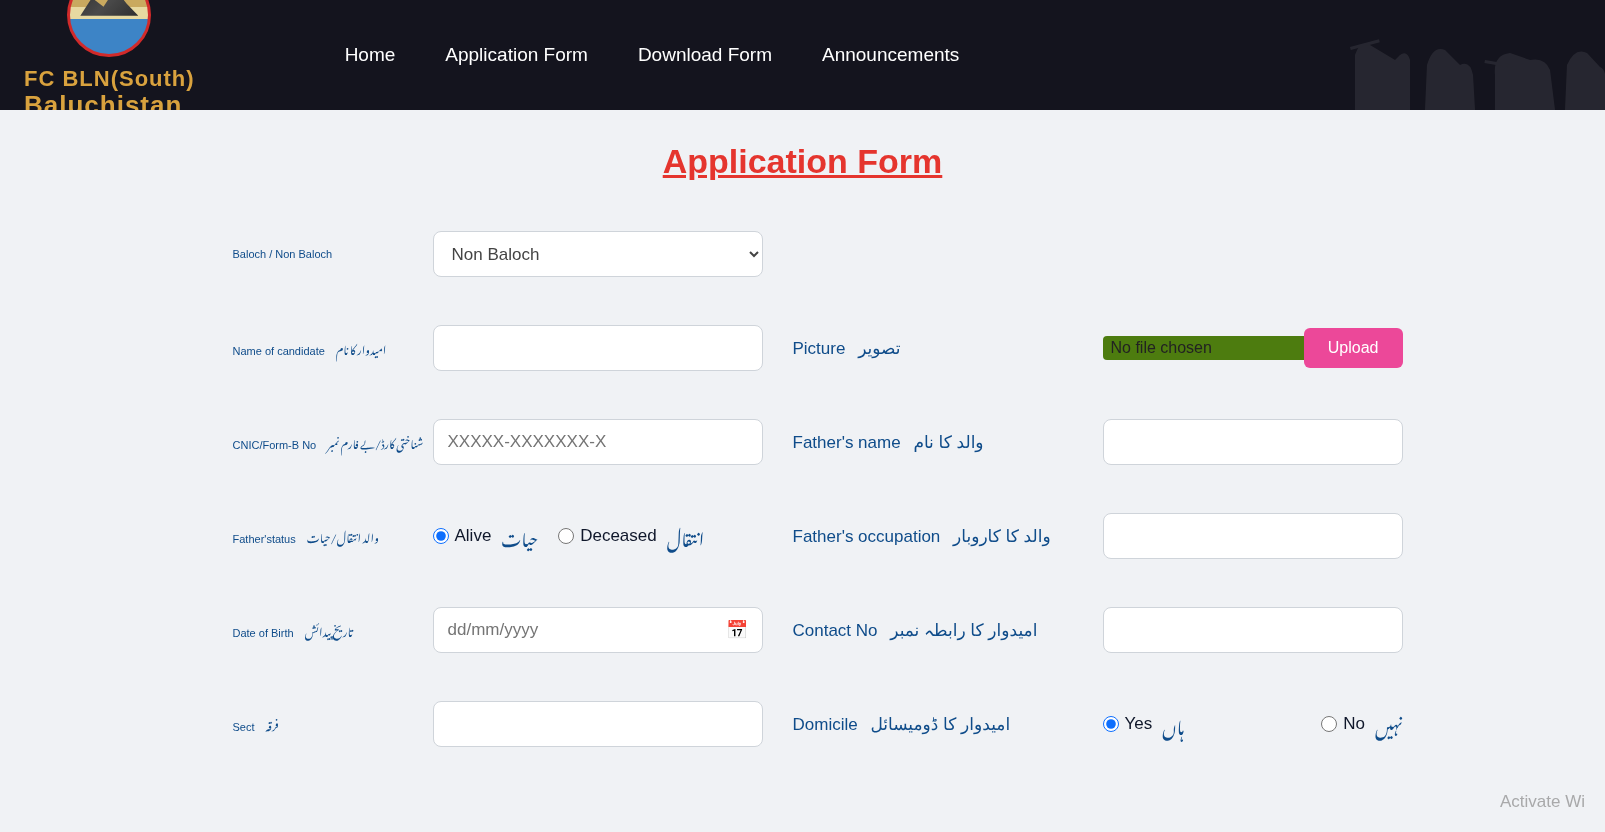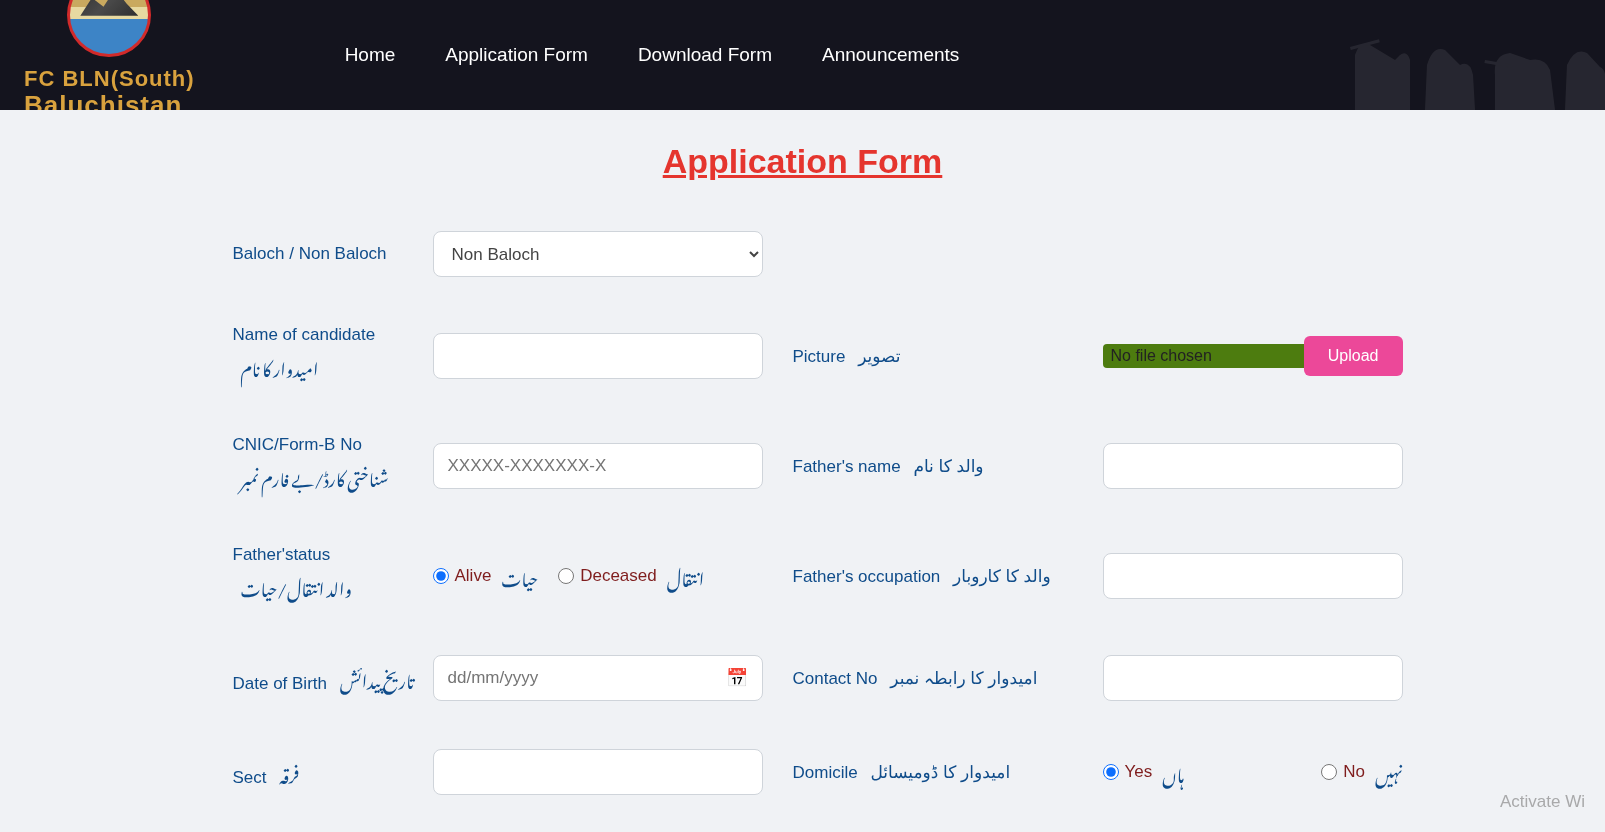--- a/index.html
+++ b/index.html
@@ -83,21 +83,21 @@
   }
   .form-row {
     display: flex;
     align-items: center;
     margin-bottom: 48px;
   }
   .cell-label {
     width: 340px;
     padding-left: 140px;
     color: #0f4c8a;
-    font-size: 17px;
+    font-size: 11px;
   }
   .cell-label .urdu {
     font-family: "Noto Nastaliq Urdu", "Jameel Noori Nastaleeq", serif;
     direction: rtl;
     display: inline-block;
     margin-left: 8px;
   }
   .cell-input {
     width: 330px;
   }
@@ -134,21 +134,21 @@
     align-items: center;
     gap: 20px;
     font-size: 17px;
   }
   .radio-group label {
     display: flex;
     align-items: center;
     gap: 6px;
     cursor: pointer;
   }
-  .radio-group .en { color: #7f1d1d; }
+  .radio-group .en { color: #0f172a; }
   .radio-group .ur {
     color: #0f4c8a;
     font-family: "Noto Nastaliq Urdu", serif;
     direction: rtl;
     margin-left: 4px;
   }
   input[type=radio] { width: 16px; height: 16px; accent-color: #0d6efd; }
   
   .file-row {
     display: flex;

